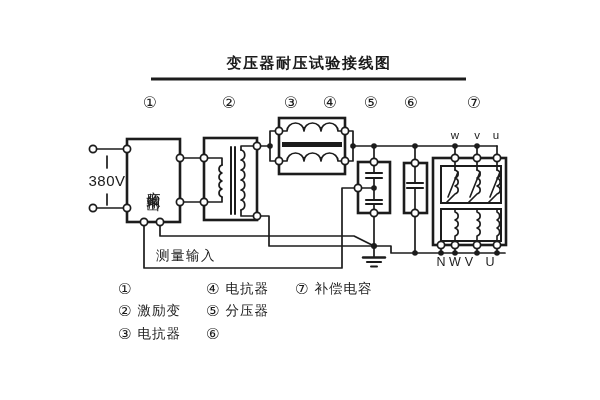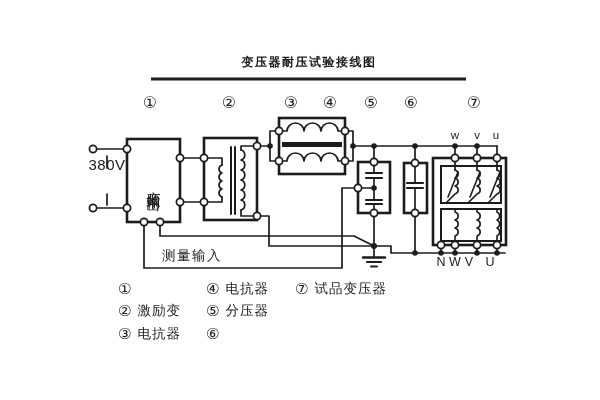--- a/index.html
+++ b/index.html
@@ -6,21 +6,21 @@
   #stage{
     position:relative;width:600px;height:400px;background:#ffffff;
     font-family:"Liberation Sans","DejaVu Sans",sans-serif;color:#1a1a1a;
     overflow:hidden;
   }
   #stage svg{position:absolute;left:0;top:0;}
   .t{
     position:absolute;transform:translate(-50%,-50%);
     white-space:nowrap;line-height:1;
   }
-  .title{font-size:12px;font-weight:bold;letter-spacing:1.5px;text-align:right;}
+  .title{font-size:15px;font-weight:bold;letter-spacing:1.5px;text-align:right;}
   .callout{font-size:16px;}
   .volt{font-size:15px;letter-spacing:0.5px;}
   .vlabel{
     position:absolute;transform:translate(-50%,-50%);
     writing-mode:vertical-rl;text-orientation:upright;
     font-size:14px;letter-spacing:2px;line-height:1;
   }
   .meas{font-size:13.5px;letter-spacing:1.5px;}
   .hvterm{font-size:11.5px;}
   .lvterm{font-size:12.5px;}
@@ -202,25 +202,25 @@
   <div class="t title" style="left:309px;top:62px">变压器耐压试验接线图</div>
 
   <div class="t callout" style="left:150px;top:103px">①</div>
   <div class="t callout" style="left:229px;top:103px">②</div>
   <div class="t callout" style="left:291px;top:103px">③</div>
   <div class="t callout" style="left:330px;top:103px">④</div>
   <div class="t callout" style="left:371px;top:103px">⑤</div>
   <div class="t callout" style="left:411px;top:103px">⑥</div>
   <div class="t callout" style="left:474px;top:103px">⑦</div>
 
-  <div class="t volt" style="left:107px;top:164px">380V</div>
+  <div class="t volt" style="left:107px;top:180px">380V</div>
 
   <div class="vlabel" style="left:154px;top:184px">变频输出</div>
 
-  <div class="t meas" style="left:192px;top:256px">测量输入</div>
+  <div class="t meas" style="left:186px;top:256px">测量输入</div>
 
   <div class="t hvterm" style="left:455px;top:136px">w</div>
   <div class="t hvterm" style="left:477px;top:136px">v</div>
   <div class="t hvterm" style="left:496px;top:136px">u</div>
 
   <div class="t lvterm" style="left:441px;top:262px">N</div>
   <div class="t lvterm" style="left:455px;top:262px">W</div>
   <div class="t lvterm" style="left:469px;top:262px">V</div>
   <div class="t lvterm" style="left:490px;top:262px">U</div>
 
@@ -241,16 +241,16 @@
   </div>
   <div class="legend-item" style="left:206px;top:311px">
     <span class="lnum">⑤</span>
     <span class="llabel">分压器</span>
   </div>
   <div class="legend-item" style="left:206px;top:334px">
     <span class="lnum">⑥</span>
   </div>
   <div class="legend-item" style="left:295px;top:289px">
     <span class="lnum">⑦</span>
-    <span class="llabel">试品变压器</span>
+    <span class="llabel">补偿电容</span>
   </div>
 
 </div>
 
 </body></html>

